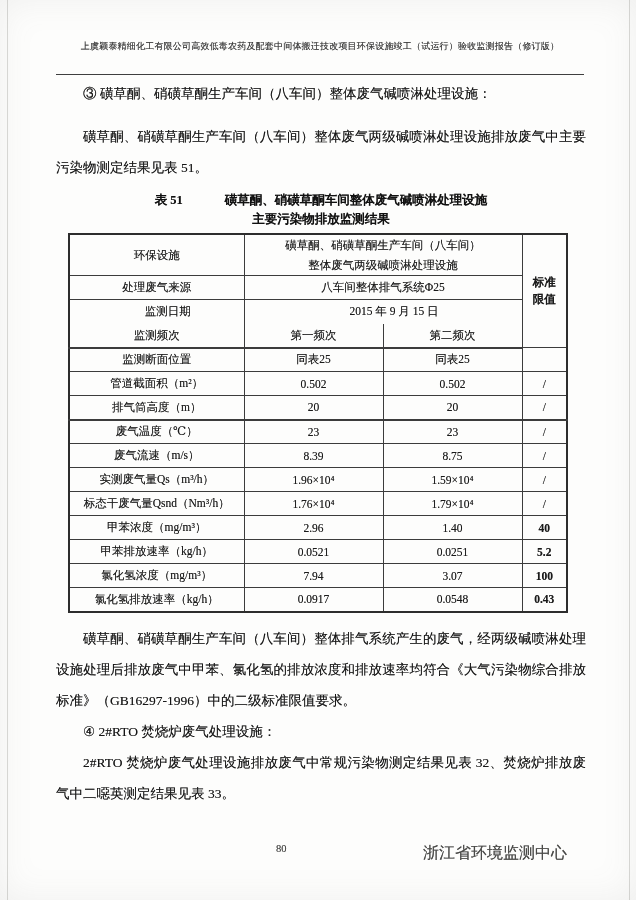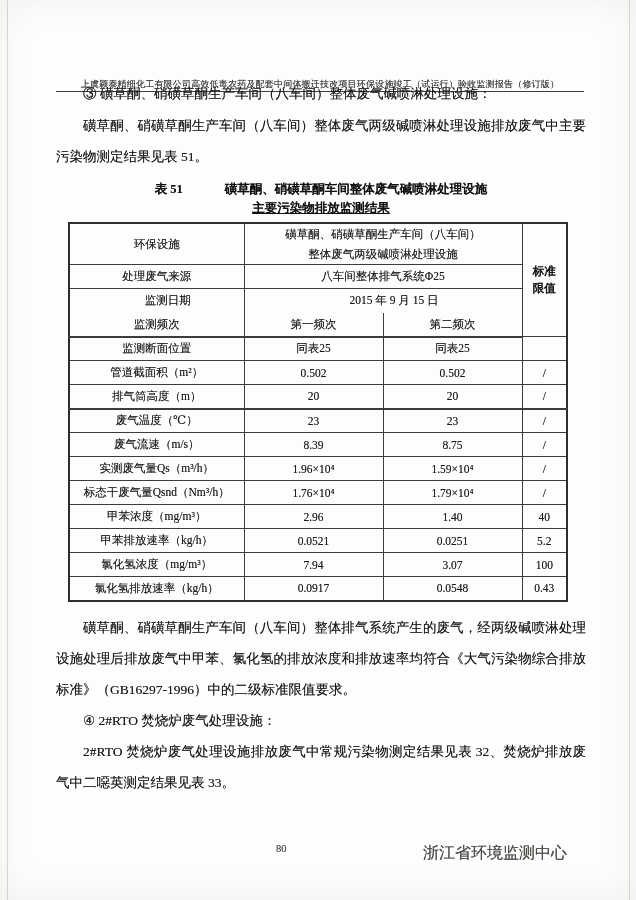--- a/index.html
+++ b/index.html
@@ -23,58 +23,58 @@
   .scan-shadow {
     position: absolute; inset: 0;
     box-shadow: inset 0 0 35px rgba(120,120,115,0.10);
     pointer-events: none;
   }
 
   .doc-header {
     position: absolute; top: 40px; left: 56px; right: 52px;
     text-align: center;
     font-size: 9px; letter-spacing: 0.2px; color: #3a3a3a;
-    padding-bottom: 0;
+    padding-bottom: 21px;
     border-bottom: 1.5px solid #3f3f3f;
-    white-space: nowrap; overflow: hidden; margin-top: 38px;
+    white-space: nowrap; overflow: hidden;
   }
 
   .content { position: absolute; top: 78px; left: 56px; right: 50px; }
 
   .para {
     font-size: 13.5px; line-height: 31px;
     text-align: justify; text-indent: 2em;
     color: #161616;
   }
-  .para.tight { margin-top: 1px; }
+  .para.tight { margin-top: 12px; }
 
   .tbl-caption { margin-top: 7px; text-align: center; font-weight: bold; font-size: 12.5px; line-height: 20px; color: #111; }
   .tbl-caption .cap-label { display: inline-block; margin-right: 42px; }
-  .tbl-caption-2 { text-align: center; font-weight: bold; font-size: 12.5px; line-height: 18px; color: #111; text-decoration: underline; }
+  .tbl-caption-2 { text-align: center; font-weight: bold; font-size: 12.5px; line-height: 18px; color: #111; }
 
   table.monitor {
     border-collapse: collapse;
     table-layout: fixed;
     width: 500px;
     margin: 5px 0 0 12px;
     border: 2px solid #2d2d2d;
   }
   table.monitor td {
     border: 1px solid #3c3c3c;
     font-size: 11.5px;
     text-align: center;
     vertical-align: middle;
     height: 24px;
     padding: 0 2px;
     color: #1a1a1a;
   }
   td.lbl { width: 175px; }
   td.v1  { width: 140px; border-right: none; }
   td.v2  { width: 140px; border-left: none; font-family: Liberation Serif, serif; }
-  td.lim { width: 45px; font-weight: normal; }
+  td.lim { width: 45px; font-weight: bold; }
   td.lim.slash { font-weight: normal; }
   tr.no-split td { border-bottom: none; padding-left: 24px; }
   tr.after-no-split td { border-top: none; }
   tr.sep-thick td { border-bottom-width: 2px; }
   td.two-line { height: 46px; line-height: 20px; }
   td.limit-head { font-weight: bold; font-size: 12px; line-height: 17px; }
 
   .doc-footer {
     position: absolute; top: 843px; left: 0; right: 11px;
     height: 20px; font-size: 10.5px; color: #4a4a48;

